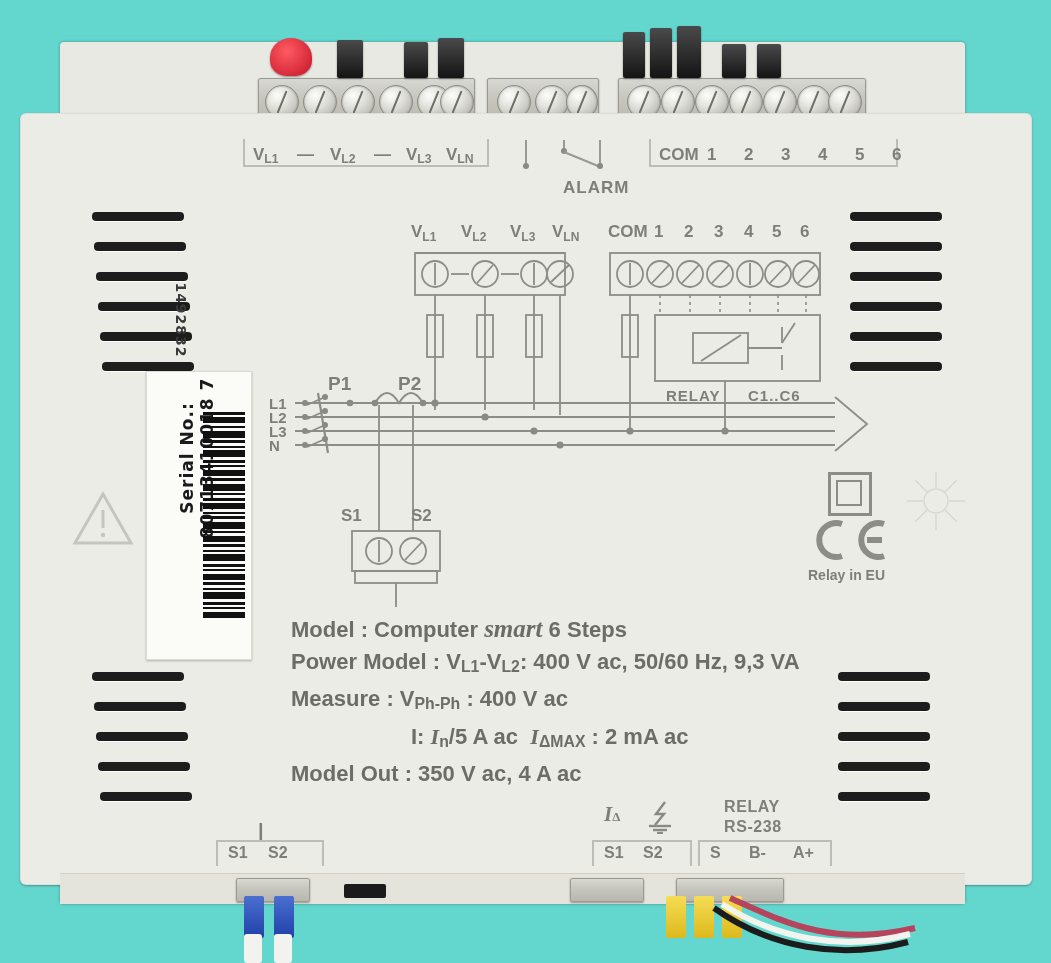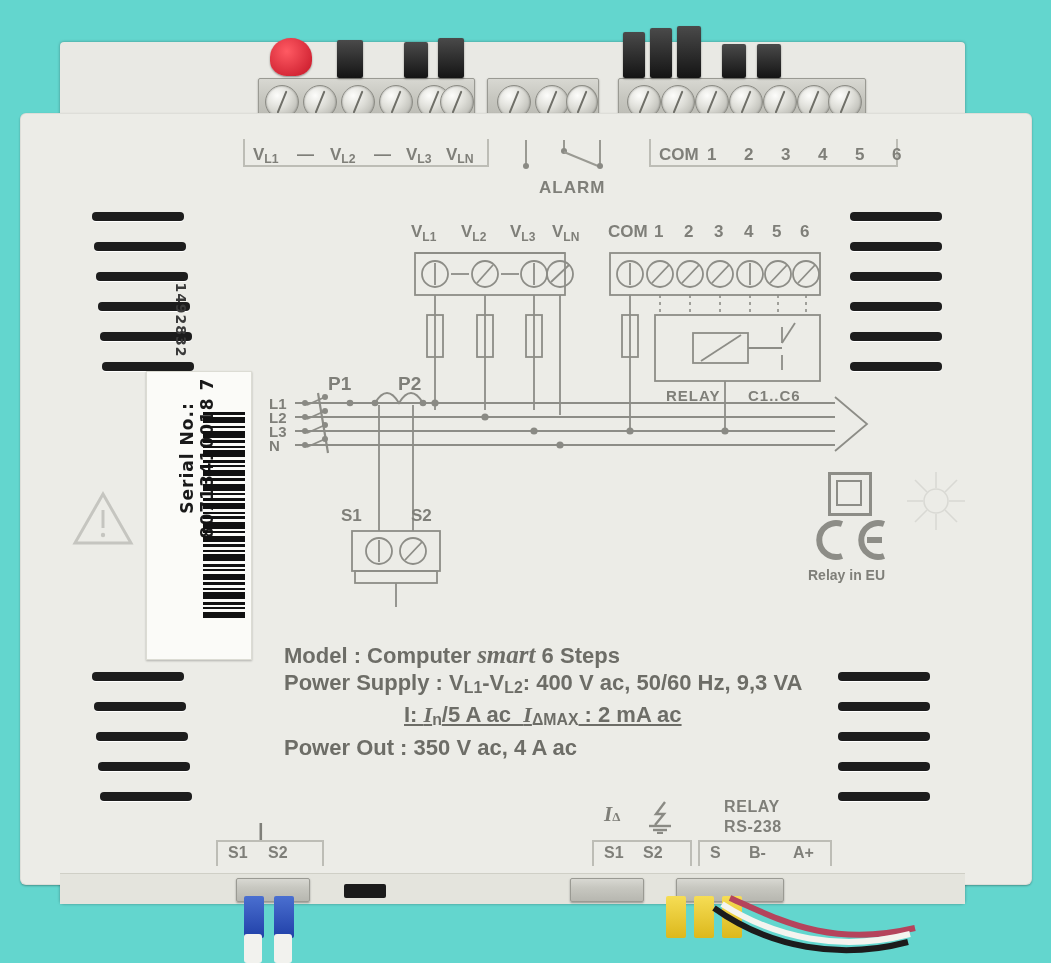--- a/index.html
+++ b/index.html
@@ -30,22 +30,22 @@
   
   .vent{position:absolute;height:9px;background:#1d1d1d;border-radius:4px;
       box-shadow:0 1px 0 #ffffff;}
   .brk{position:absolute;border:2px solid #bdbdb6;border-top:none;}
 
   .lbl{position:absolute;color:#7f7f79;font-weight:bold;}
   .sub{font-size:.72em;vertical-align:-.22em;}
 
   
   .diagram{position:absolute;left:255px;top:215px;width:620px;height:400px;}
-  .spec{position:absolute;left:284px;top:613px;width:640px;color:#6d6d67;
-      font-size:22px;font-weight:bold;line-height:27px;white-space:nowrap;margin-top:28px;}
+  .spec{position:absolute;left:291px;top:613px;width:640px;color:#6d6d67;
+      font-size:22px;font-weight:bold;line-height:32px;white-space:nowrap;}
   .spec i{font-family:"Liberation Serif",serif;font-style:italic;font-weight:bold;}
   .smart{font-family:"Liberation Serif",serif;font-style:italic;font-weight:bold;font-size:25px;}
 
   
   .bclabel{position:absolute;left:146px;top:371px;width:104px;height:287px;background:#fbfbf8;
       border:1px solid #dcdcd4;box-shadow:0 1px 2px rgba(0,0,0,.25);}
   .bcnum{position:absolute;left:-60px;top:66px;width:220px;text-align:center;
       transform:rotate(-90deg);font-size:17px;font-weight:bold;color:#1a1a1a;letter-spacing:1px;
       font-family:"DejaVu Sans",sans-serif;}
   .bcsmall{position:absolute;left:-66px;top:-60px;width:200px;text-align:center;
@@ -117,21 +117,21 @@
 
   <svg class="tri" style="left:520px;top:138px;" width="86" height="36" viewBox="0 0 86 36">
     <path d="M6 2 V28" stroke="#9a9a93" stroke-width="2" fill="none"></path>
     <circle cx="6" cy="28" r="3" fill="#8a8a84"></circle>
     <path d="M44 2 V12" stroke="#9a9a93" stroke-width="2" fill="none"></path>
     <circle cx="44" cy="13" r="3" fill="#8a8a84"></circle>
     <path d="M44 14 L78 28" stroke="#9a9a93" stroke-width="2" fill="none"></path>
     <path d="M80 2 V28" stroke="#9a9a93" stroke-width="2" fill="none"></path>
     <circle cx="80" cy="28" r="3" fill="#8a8a84"></circle>
   </svg>
-  <div class="lbl" style="left:539px;top:178px;font-size:17px;letter-spacing:1px;">ALARM</div>
+  <div class="lbl" style="left:563px;top:178px;font-size:17px;letter-spacing:1px;">ALARM</div>
 
   <div class="brk" style="left:649px;top:139px;width:245px;height:26px;"></div>
   <div class="lbl" style="left:659px;top:145px;font-size:17px;">COM</div>
   <div class="lbl" style="left:707px;top:145px;font-size:17px;">1</div>
   <div class="lbl" style="left:744px;top:145px;font-size:17px;">2</div>
   <div class="lbl" style="left:781px;top:145px;font-size:17px;">3</div>
   <div class="lbl" style="left:818px;top:145px;font-size:17px;">4</div>
   <div class="lbl" style="left:855px;top:145px;font-size:17px;">5</div>
   <div class="lbl" style="left:892px;top:145px;font-size:17px;">6</div>
 
@@ -359,28 +359,32 @@
     </div>
   </div>
 
   <div class="spec">
     <div>
       <span>Model : Computer</span>
       <span class="smart">smart</span>
       <span>6 Steps</span>
     </div>
     <div>
-      <span>Power Supply :</span>
+      <span>Power Model :</span>
       <span>V<span class="sub">L1</span>-V<span class="sub">L2</span>: 400 V ac, 50/60 Hz, 9,3 VA</span>
     </div>
-    <div style="padding-left:120px;text-decoration:underline;">
+    <div>
+      <span>Measure :</span>
+      <span>V<span class="sub">Ph-Ph</span> : 400 V ac</span>
+    </div>
+    <div style="padding-left:120px;">
       <span>I: <i>I</i><span class="sub">n</span>/5 A ac&nbsp; <i>I</i><span class="sub">ΔMAX</span> : 2 mA ac</span>
     </div>
     <div>
-      <span>Power Out :</span>
+      <span>Model Out :</span>
       <span>350 V ac, 4 A ac</span>
     </div>
   </div>
 
   <div class="mark-sq" style="left:828px;top:472px;width:38px;height:38px;"></div>
   <div class="mark-sq" style="left:836px;top:480px;width:22px;height:22px;border-width:2px;"></div>
 
   <svg class="ce" style="left:810px;top:518px;" width="78" height="44" viewBox="0 0 78 44">
     <path d="M32 6 A17 17 0 1 0 32 38" fill="none" stroke="#8d8d87" stroke-width="6"></path>
     <path d="M74 6 A17 17 0 1 0 74 38" fill="none" stroke="#8d8d87" stroke-width="6"></path>

